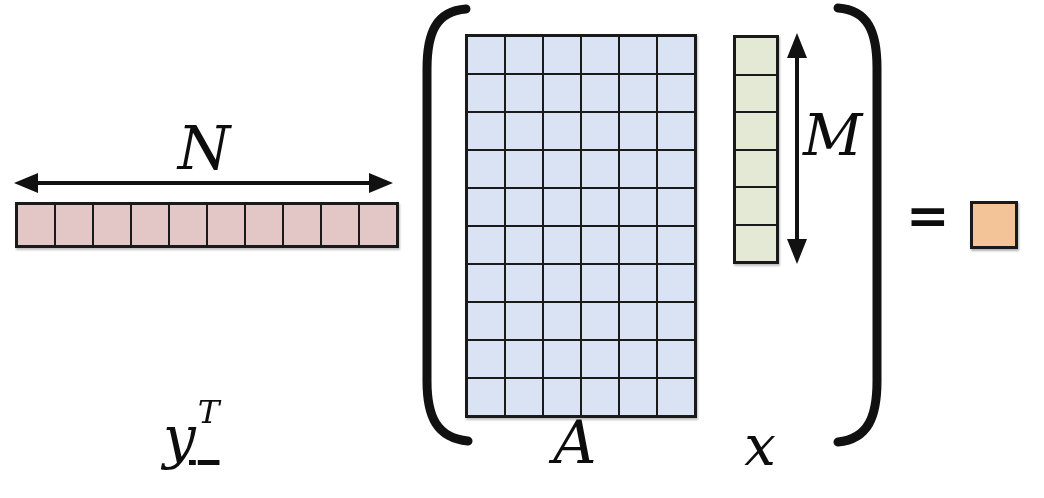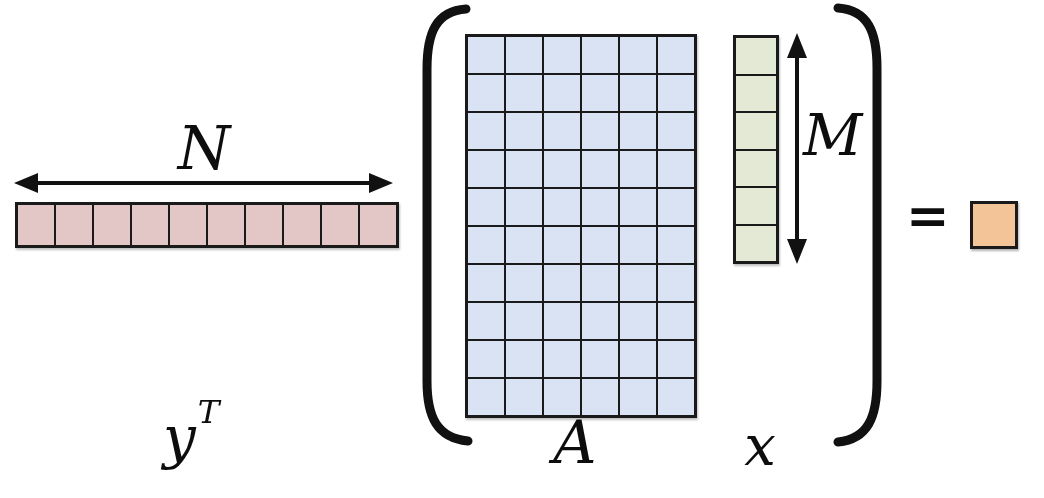--- a/index.html
+++ b/index.html
@@ -22,21 +22,21 @@
   .grid .cell{width:100%;height:100%;}
   .label{
     position:absolute;
     font-style:italic;
     color:#0d0d0d;
     line-height:1;
     text-align:center;
     white-space:nowrap;
   }
   .n-label{left:168px;top:118px;width:72px;font-size:60px;}
-  .y-label{left:163px;top:396px;font-size:58px;}
+  .y-label{left:163px;top:396px;font-size:58px;text-decoration:underline;}
   .y-label sup{font-size:0.56em;font-style:italic;vertical-align:34px;margin-left:2px;}
   .a-label{left:543px;top:412px;width:64px;font-size:60px;}
   .x-label{left:733px;top:418px;width:54px;font-size:56px;}
   .m-label{left:803px;top:106px;font-size:58px;}
   .equals{
     position:absolute;left:906px;top:190px;
     font-size:52px;font-style:normal;font-weight:bold;
     color:#0d0d0d;line-height:1;
   }
   .row-vector{left:15px;top:202px;width:378px;height:40px;}

